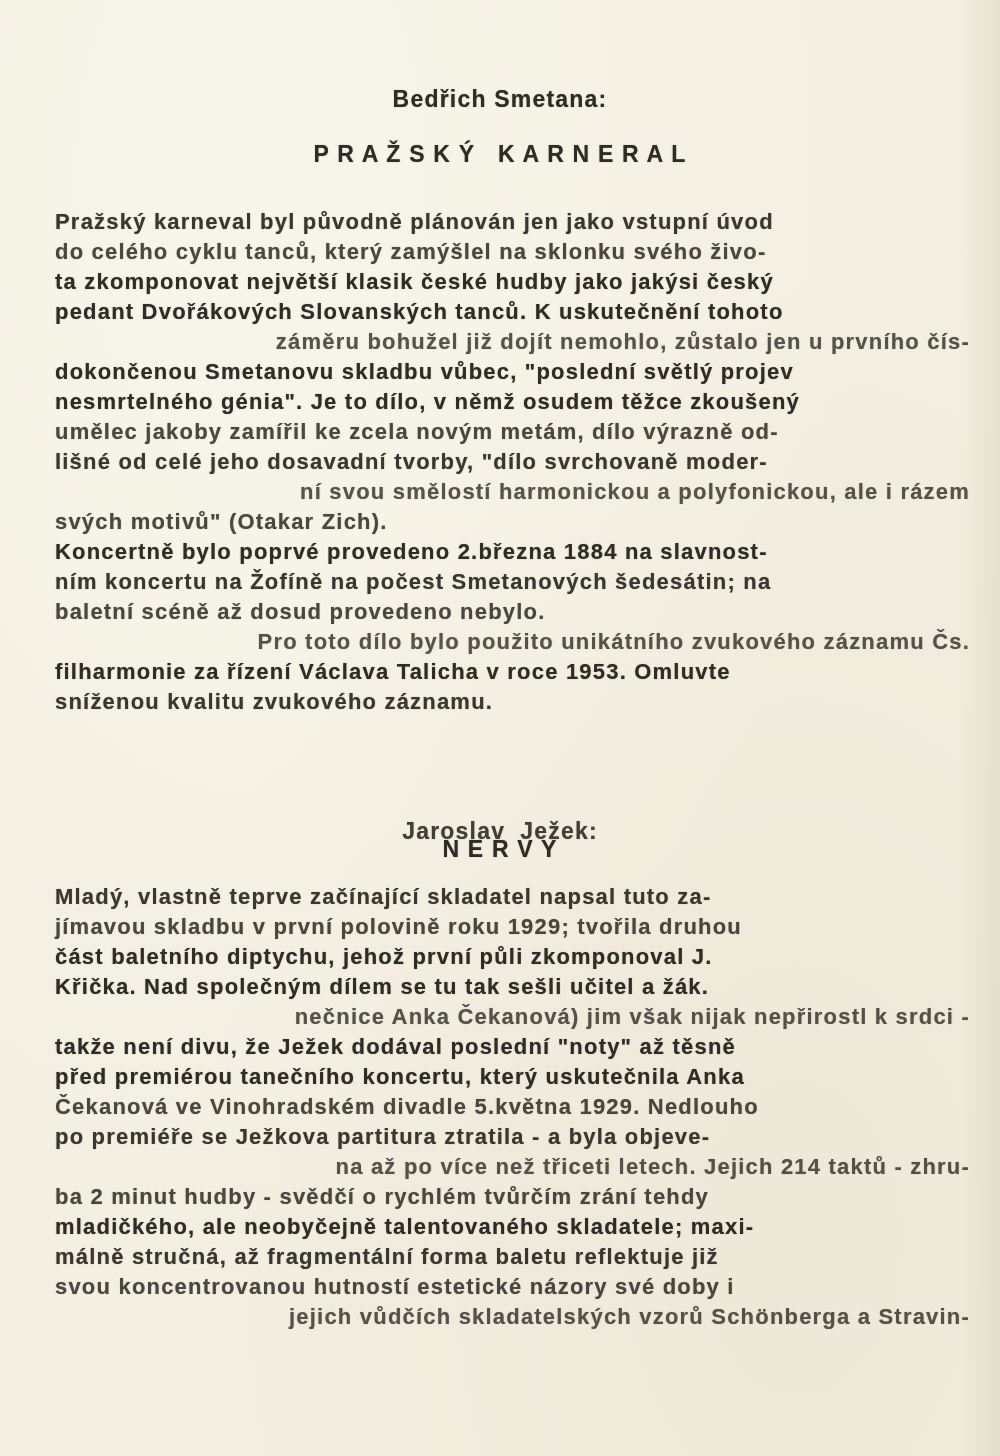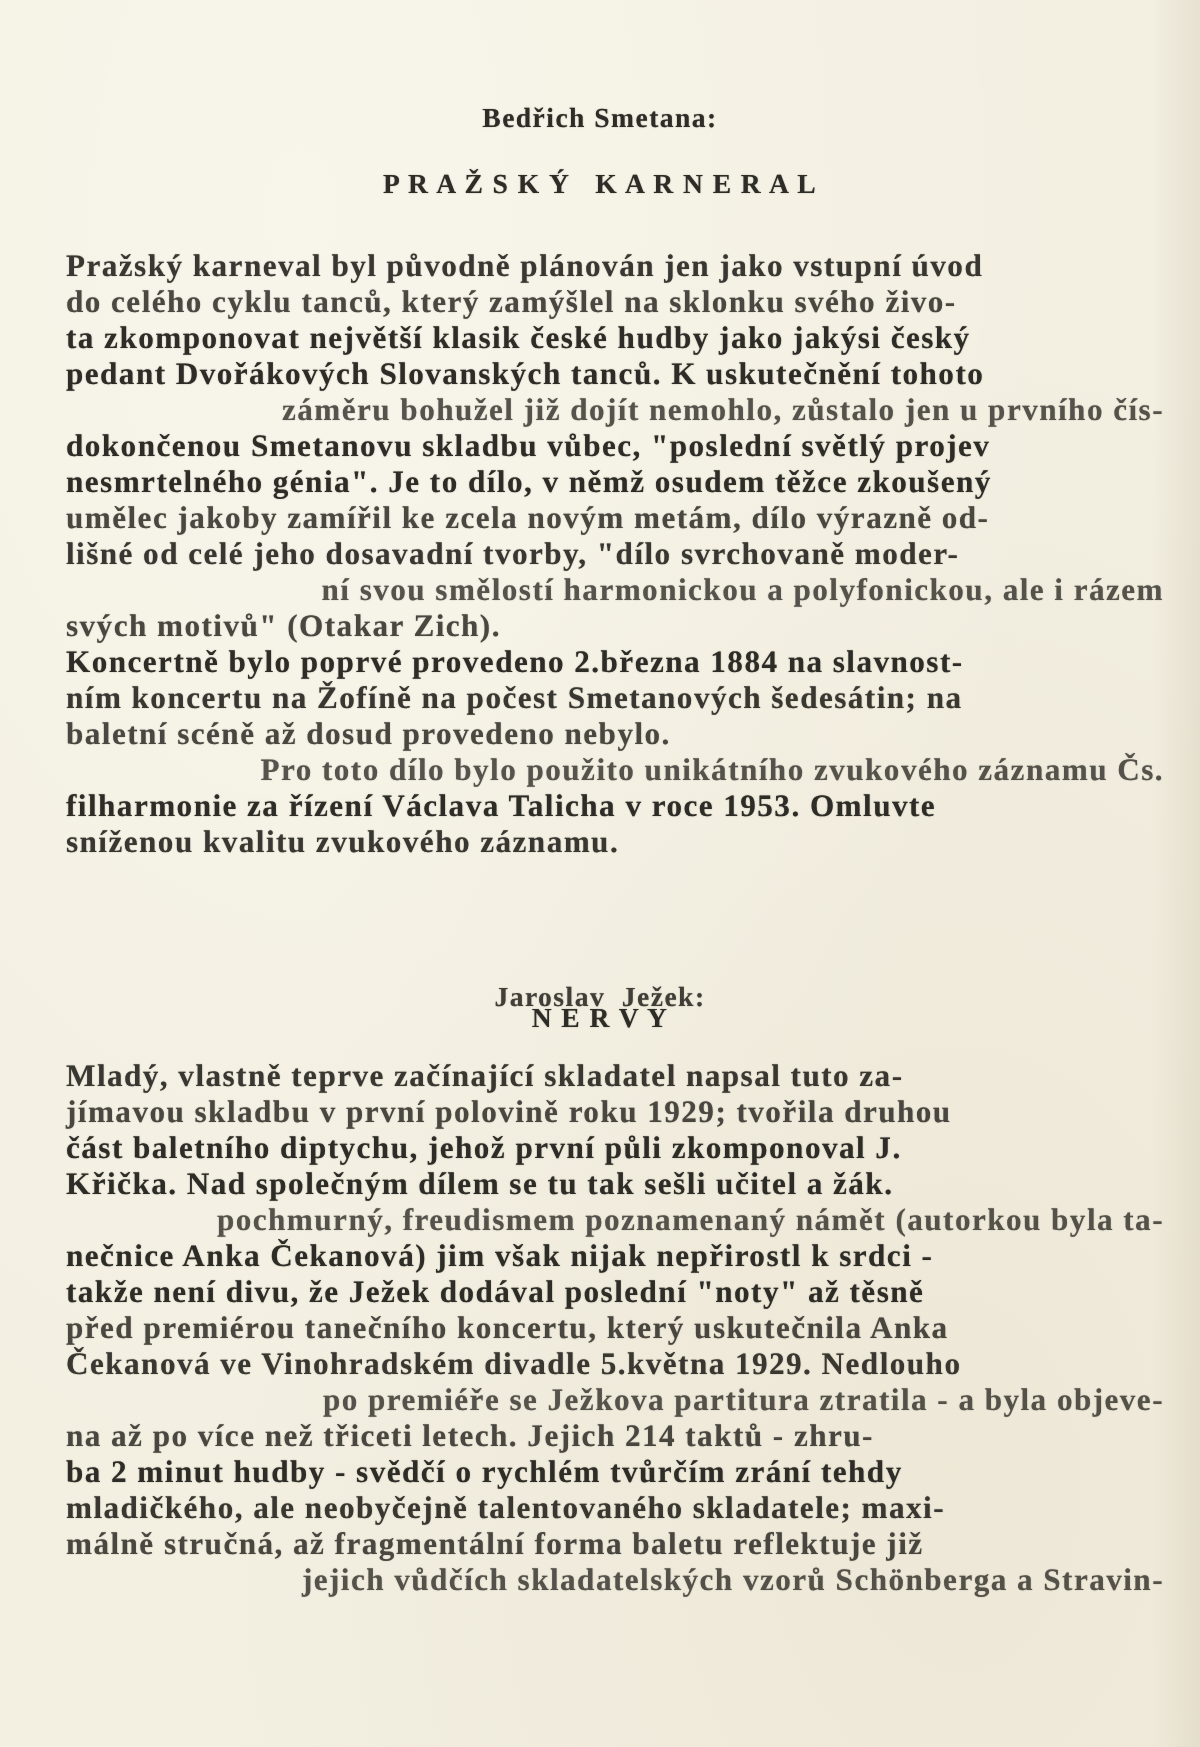--- a/index.html
+++ b/index.html
@@ -10,41 +10,41 @@
   .page {
     position: relative;
     width: 1000px;
     height: 1456px;
     overflow: hidden;
     background:
       radial-gradient(ellipse at 25% 12%, rgba(255,255,250,0.40), rgba(255,255,250,0) 60%),
       radial-gradient(ellipse at 80% 85%, rgba(214,204,176,0.22), rgba(214,204,176,0) 55%),
       linear-gradient(to right, rgba(0,0,0,0) 96%, rgba(170,160,130,0.18) 100%),
       #f3efe1;
-    font-family: Liberation Serif, serif;
+    font-family: Liberation Sans, sans-serif;
     color: #2e2c26;
     font-weight: 700;
   }
   .heading {
     position: absolute;
     left: 0;
     width: 100%;
     text-align: center;
     font-size: 23px;
     letter-spacing: 1.2px;
     white-space: pre;
     text-shadow: 0 0 1px rgba(46,44,38,0.55);
   }
   .para {
     position: absolute;
     left: 55px;
     right: 30px;
   }
   .line {
-    font-size: 26px;
+    font-size: 22px;
     line-height: 30px;
     letter-spacing: 1.2px;
     white-space: pre;
     text-shadow: 0 0 1px rgba(46,44,38,0.55);
   }
   
   .line:nth-child(3n+2) { opacity: 0.86; filter: blur(0.25px); }
   .line:nth-child(4n+1) { opacity: 0.94; }
   .line:nth-child(5n)   { opacity: 0.80; filter: blur(0.3px); text-align: right; }
   .heading.faint        { opacity: 0.9; margin-top: 28px; }
@@ -80,26 +80,26 @@
 
   <div class="heading faint" style="top:790px">Jaroslav  Ježek:</div>
 
   <div class="heading" style="top:836px">N E R V Y</div>
 
   <div class="para" style="top:882px">
     <div class="line">Mladý, vlastně teprve začínající skladatel napsal tuto za-</div>
     <div class="line">jímavou skladbu v první polovině roku 1929; tvořila druhou</div>
     <div class="line">část baletního diptychu, jehož první půli zkomponoval J.</div>
     <div class="line">Křička. Nad společným dílem se tu tak sešli učitel a žák.</div>
-    <div class="line">pochmurný, freudismem poznamenaný námět (autorkou byla ta-</div>
     <div class="line">nečnice Anka Čekanová) jim však nijak nepřirostl k srdci -</div>
     <div class="line">takže není divu, že Ježek dodával poslední "noty" až těsně</div>
     <div class="line">před premiérou tanečního koncertu, který uskutečnila Anka</div>
     <div class="line">Čekanová ve Vinohradském divadle 5.května 1929. Nedlouho</div>
     <div class="line">po premiéře se Ježkova partitura ztratila - a byla objeve-</div>
     <div class="line">na až po více než třiceti letech. Jejich 214 taktů - zhru-</div>
     <div class="line">ba 2 minut hudby - svědčí o rychlém tvůrčím zrání tehdy</div>
     <div class="line">mladičkého, ale neobyčejně talentovaného skladatele; maxi-</div>
     <div class="line">málně stručná, až fragmentální forma baletu reflektuje již</div>
+    <div class="line">svou koncentrovanou hutností estetické názory své doby i</div>
     <div class="line">jejich vůdčích skladatelských vzorů Schönberga a Stravin-</div>
   </div>
 
 </div>
 
 </body></html>

